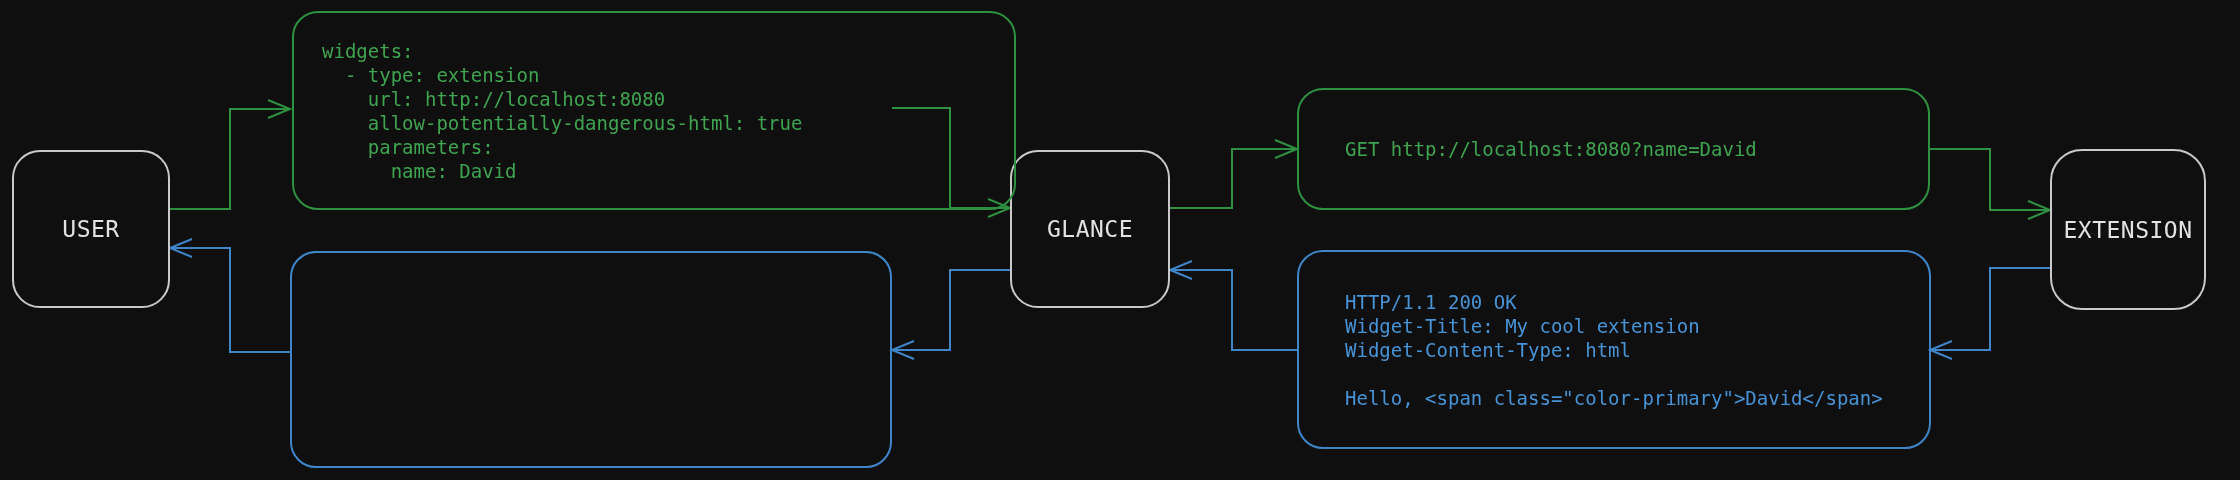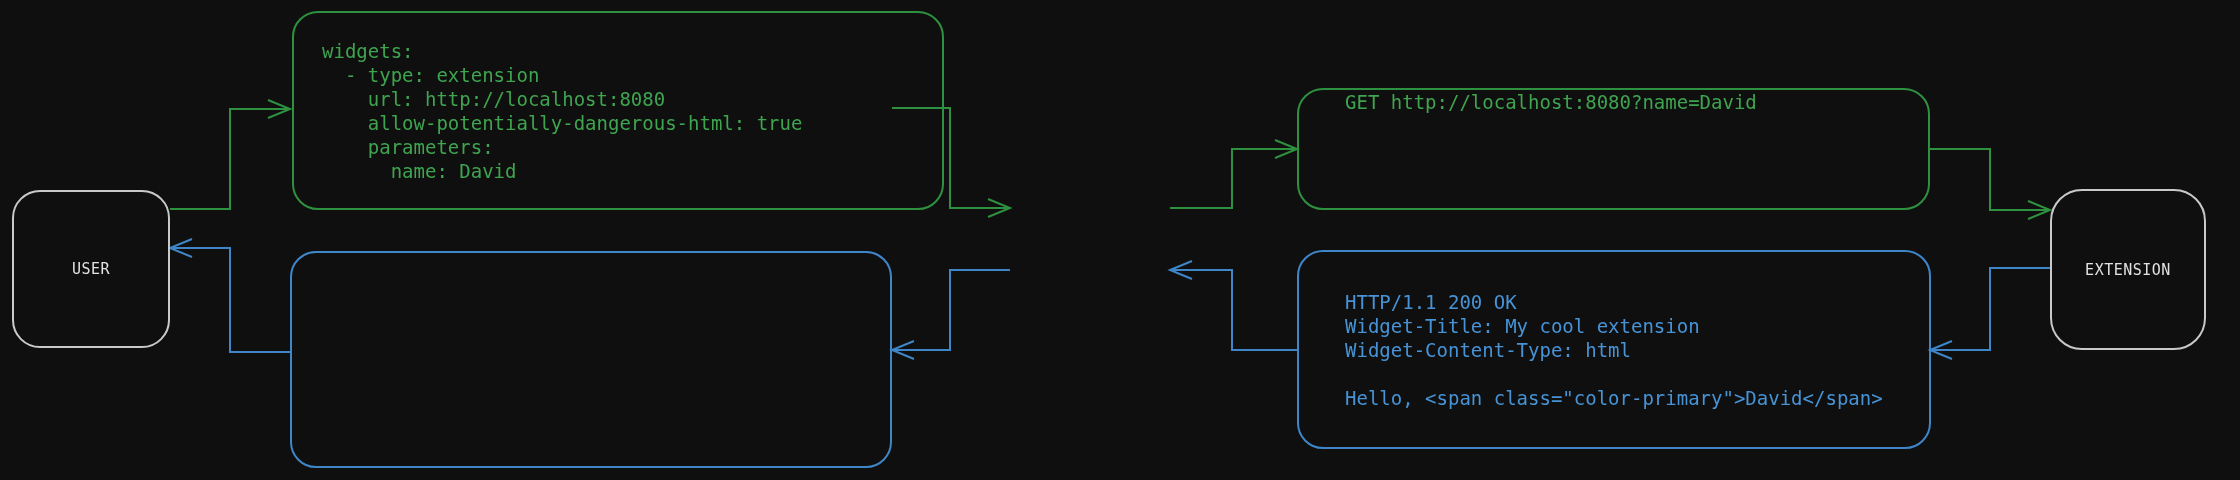--- a/index.html
+++ b/index.html
@@ -24,38 +24,37 @@
   svg.flows{position:absolute;left:0;top:0;width:2240px;height:480px;}
   svg.flows path{fill:none;stroke-width:2;}
   .flow-green{stroke:var(--green-line);}
   .flow-blue{stroke:var(--blue-line);}
 
   .node{
     position:absolute;box-sizing:border-box;
     border:2px solid var(--node-border);
     border-radius:28px;
     display:flex;align-items:center;justify-content:center;
-    color:var(--node-text);font-size:15px;letter-spacing:0.5px;
+    color:var(--node-text);font-size:23px;letter-spacing:0.5px;
     background:transparent;
-    margin-top:40px;
   }
   .node-user{left:12px;top:150px;width:158px;height:158px;}
   .node-glance{left:1010px;top:150px;width:160px;height:158px;}
   .node-extension{left:2050px;top:149px;width:156px;height:161px;border-radius:32px;}
 
   .msg{
     position:absolute;box-sizing:border-box;
     border-radius:26px;background:transparent;
   }
   .msg-green{border:2px solid var(--green-line);}
   .msg-blue{border:2px solid var(--blue-line);}
-  .msg-config{left:292px;top:11px;width:652px;height:199px;
+  .msg-config{left:292px;top:11px;width:724px;height:199px;
     display:flex;align-items:center;}
   .msg-request{left:1297px;top:88px;width:633px;height:122px;
-    display:flex;align-items:flex-start;}
+    display:flex;align-items:center;}
   .msg-response{left:1297px;top:250px;width:634px;height:199px;
     display:flex;align-items:center;}
   .msg-widget{left:290px;top:251px;width:602px;height:217px;}
 
   .code{
     white-space:pre;font-size:19px;line-height:24px;display:block;
   }
   .code-green{color:var(--green-text);padding-left:28px;}
   .code-green-pad{color:var(--green-text);padding-left:46px;}
   .code-blue{color:var(--blue-text);padding-left:46px;}
@@ -73,20 +72,23 @@
     <path class="flow-blue" d="M2050,268 H1990 V350 H1931 M1952,341 L1930,350 L1952,359"></path>
     <path class="flow-blue" d="M1297,350 H1232 V270 H1171 M1192,261 L1170,270 L1192,279"></path>
     <path class="flow-blue" d="M1010,270 H950 V350 H893 M914,341 L892,350 L914,359"></path>
     <path class="flow-blue" d="M290,352 H230 V248 H171 M192,239 L170,248 L192,257"></path>
   </svg>
 
   <div class="node node-user">
     <span>USER</span>
   </div>
 
+  <div class="node node-glance">
+    <span>GLANCE</span>
+  </div>
 
   <div class="node node-extension">
     <span>EXTENSION</span>
   </div>
 
   <div class="msg msg-green msg-config">
     <span class="code code-green">widgets:
   - type: extension
     url: http://localhost:8080
     allow-potentially-dangerous-html: true

